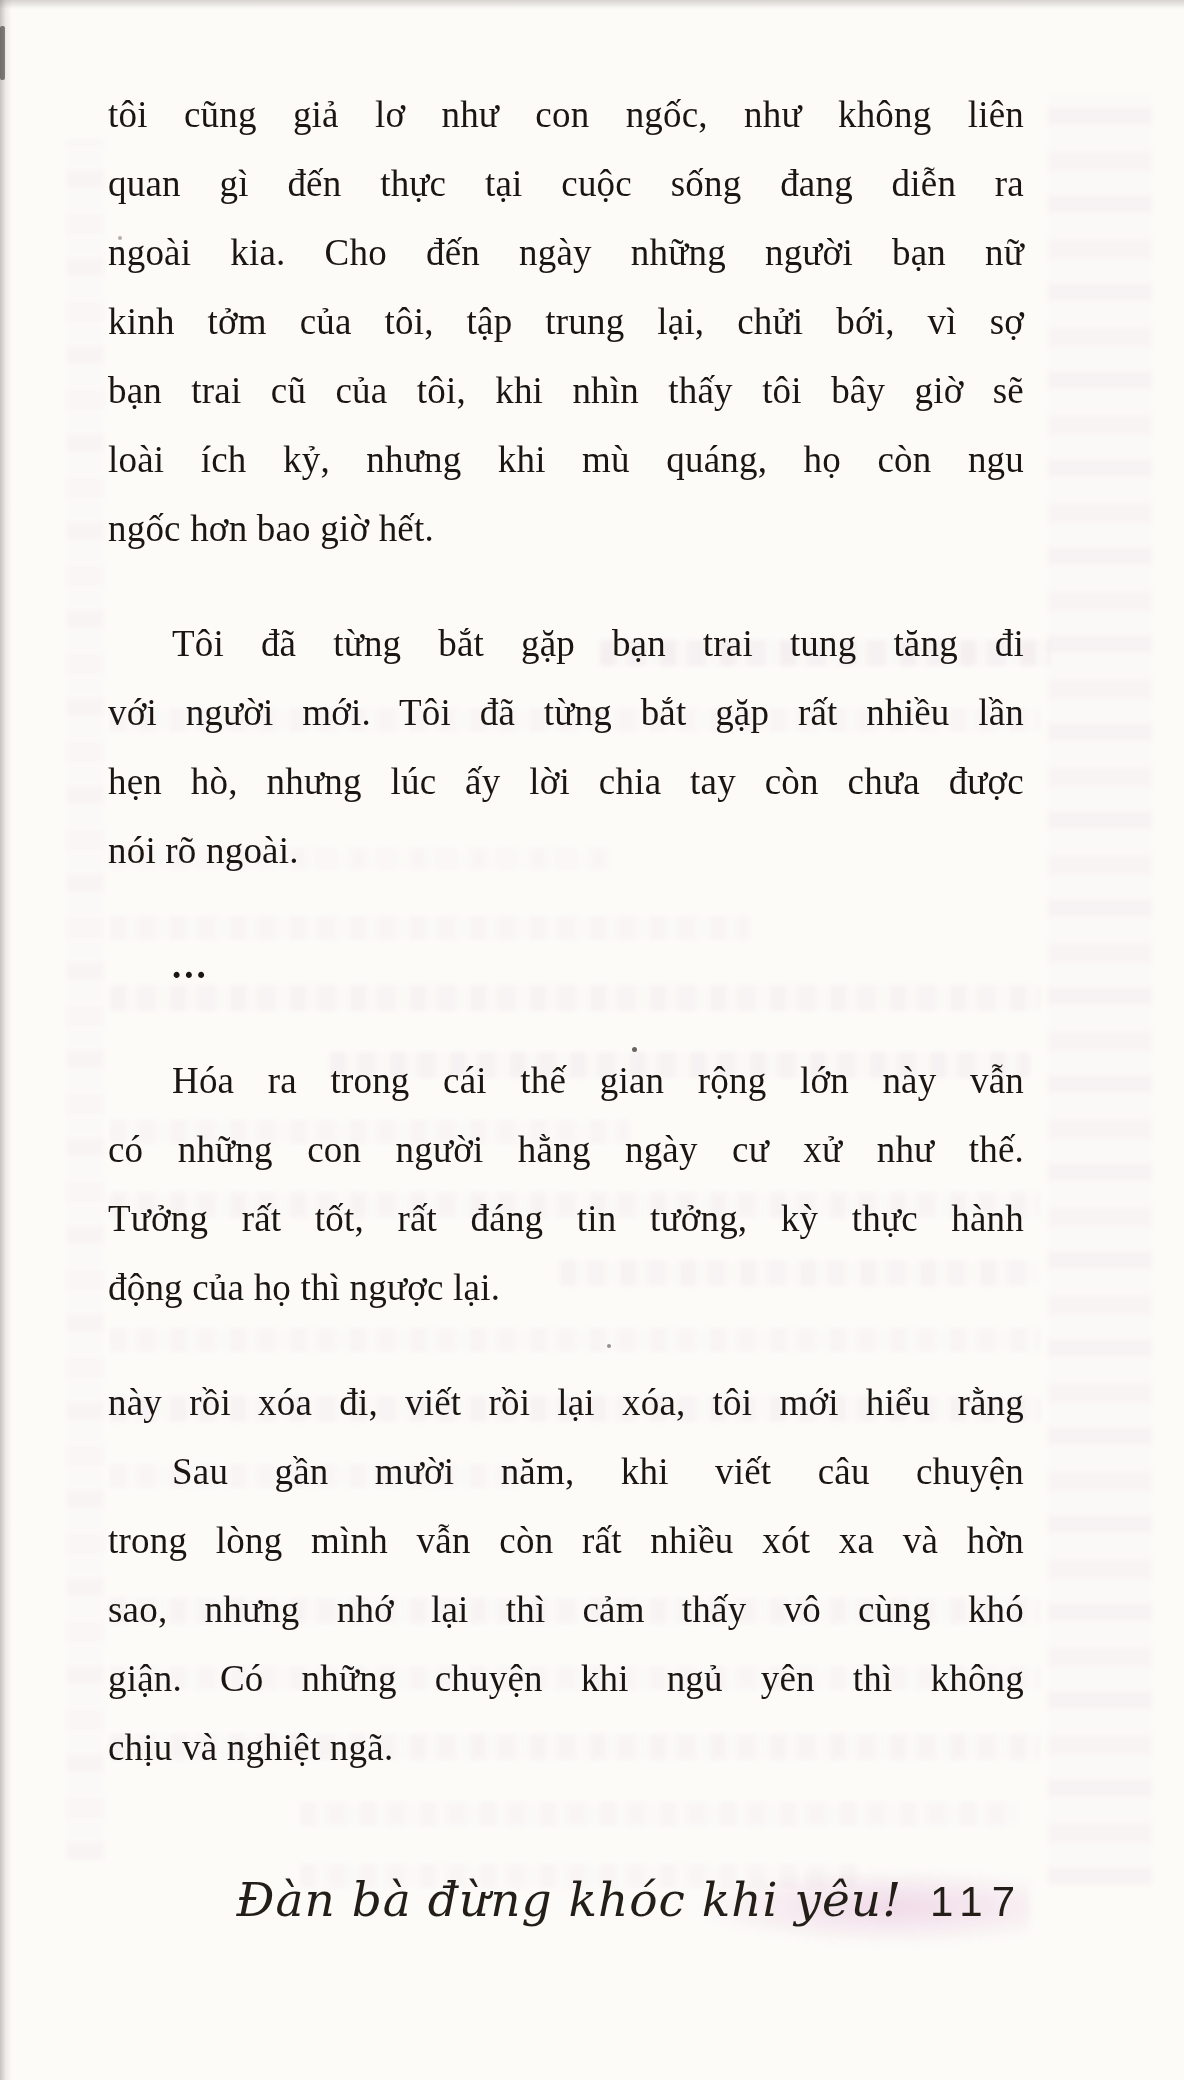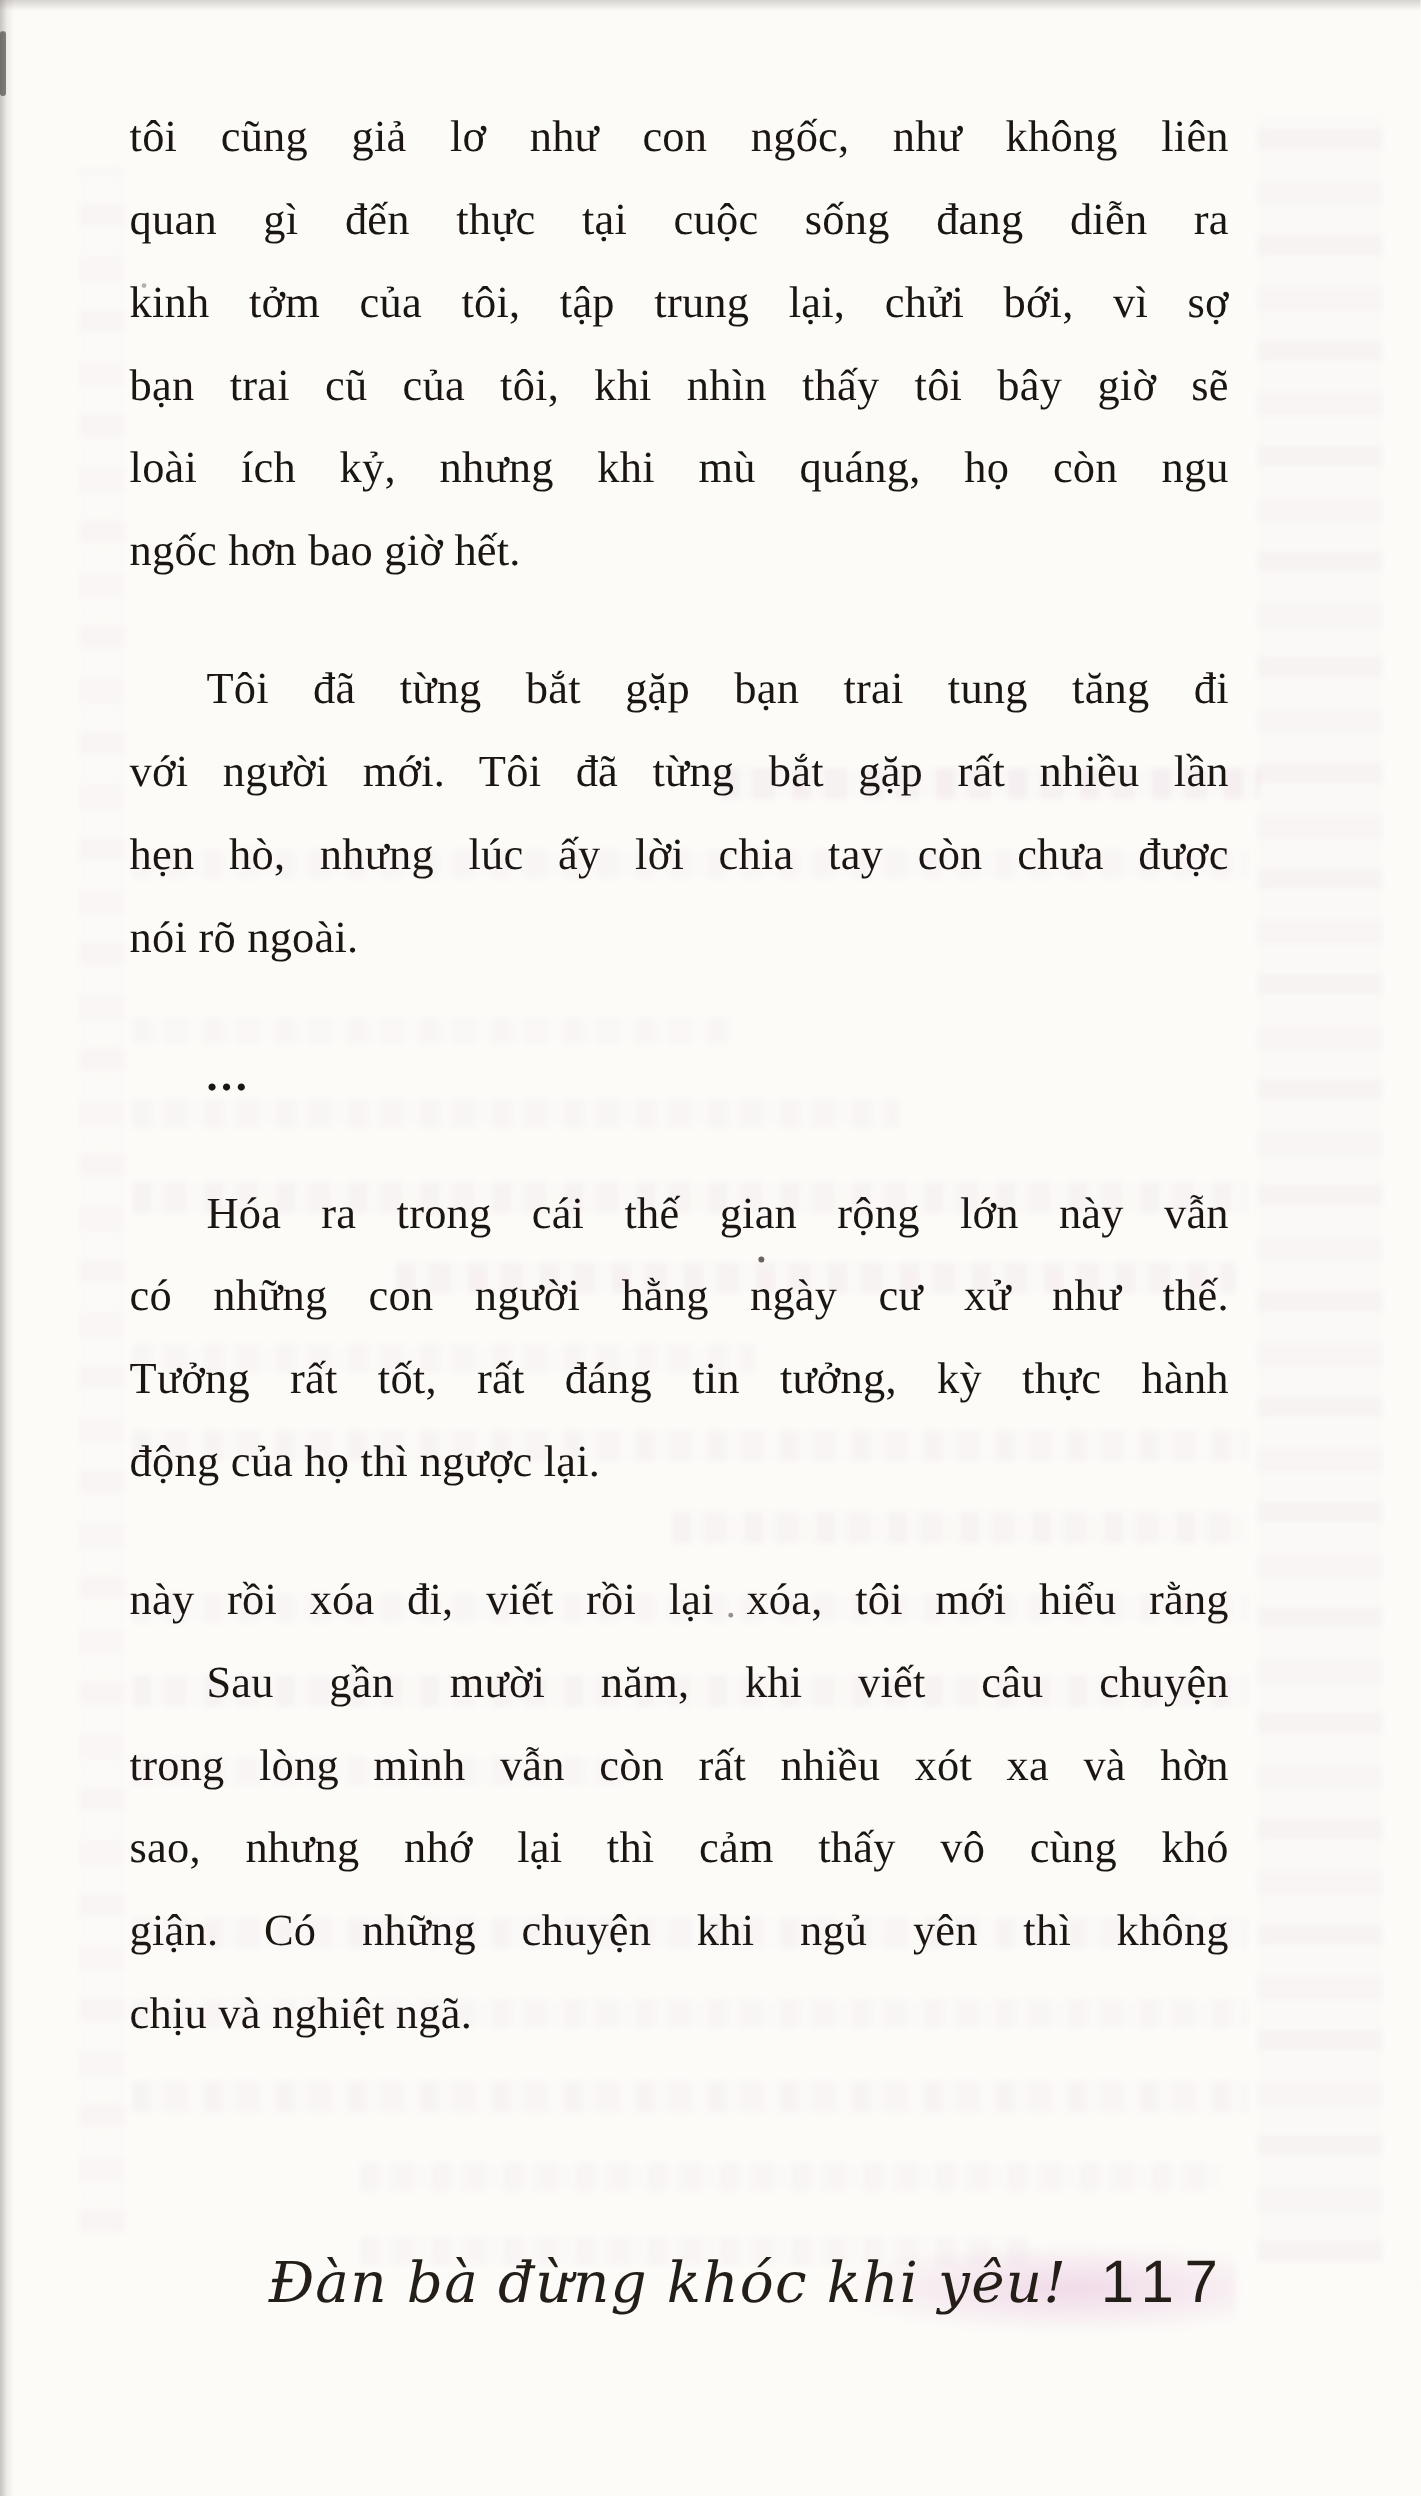--- a/index.html
+++ b/index.html
@@ -56,21 +56,21 @@
   .script{
     font-family:"DejaVu Serif", serif;
     font-style:italic;
     font-size:47px;
     letter-spacing:1px;
     color:#241e18;
     margin-left:44px;
   }
   .pageno{
     font-family:"Liberation Sans", sans-serif;
-    font-size:50px;
+    font-size:42px;
     letter-spacing:9px;
     margin-left:24px;
     color:#241e18;
   }
   
   .ghost{
     position:absolute;
     filter:blur(2px);
     border-radius:3px;
     background:repeating-linear-gradient(90deg,
@@ -124,20 +124,21 @@
   <div class="blotch"></div>
 
   <div class="speck" style="left:632px;top:1047px;width:5px;height:5px;"></div>
   <div class="speck" style="left:607px;top:1344px;width:4px;height:4px;opacity:.7;"></div>
   <div class="speck" style="left:118px;top:236px;width:4px;height:4px;opacity:.5;"></div>
 
   <main class="text-block" id="text-block">
       <div class="para">
         <div class="line just">tôi cũng giả lơ như con ngốc, như không liên</div>
         <div class="line just">quan gì đến thực tại cuộc sống đang diễn ra</div>
+        <div class="line just">ngoài kia. Cho đến ngày những người bạn nữ</div>
         <div class="line just">kinh tởm của tôi, tập trung lại, chửi bới, vì sợ</div>
         <div class="line just">bạn trai cũ của tôi, khi nhìn thấy tôi bây giờ sẽ</div>
         <div class="line just">loài ích kỷ, nhưng khi mù quáng, họ còn ngu</div>
         <div class="line">ngốc hơn bao giờ hết.</div>
       </div>
       <div class="para">
         <div class="line just ind">Tôi đã từng bắt gặp bạn trai tung tăng đi</div>
         <div class="line just">với người mới. Tôi đã từng bắt gặp rất nhiều lần</div>
         <div class="line just">hẹn hò, nhưng lúc ấy lời chia tay còn chưa được</div>
         <div class="line">nói rõ ngoài.</div>

